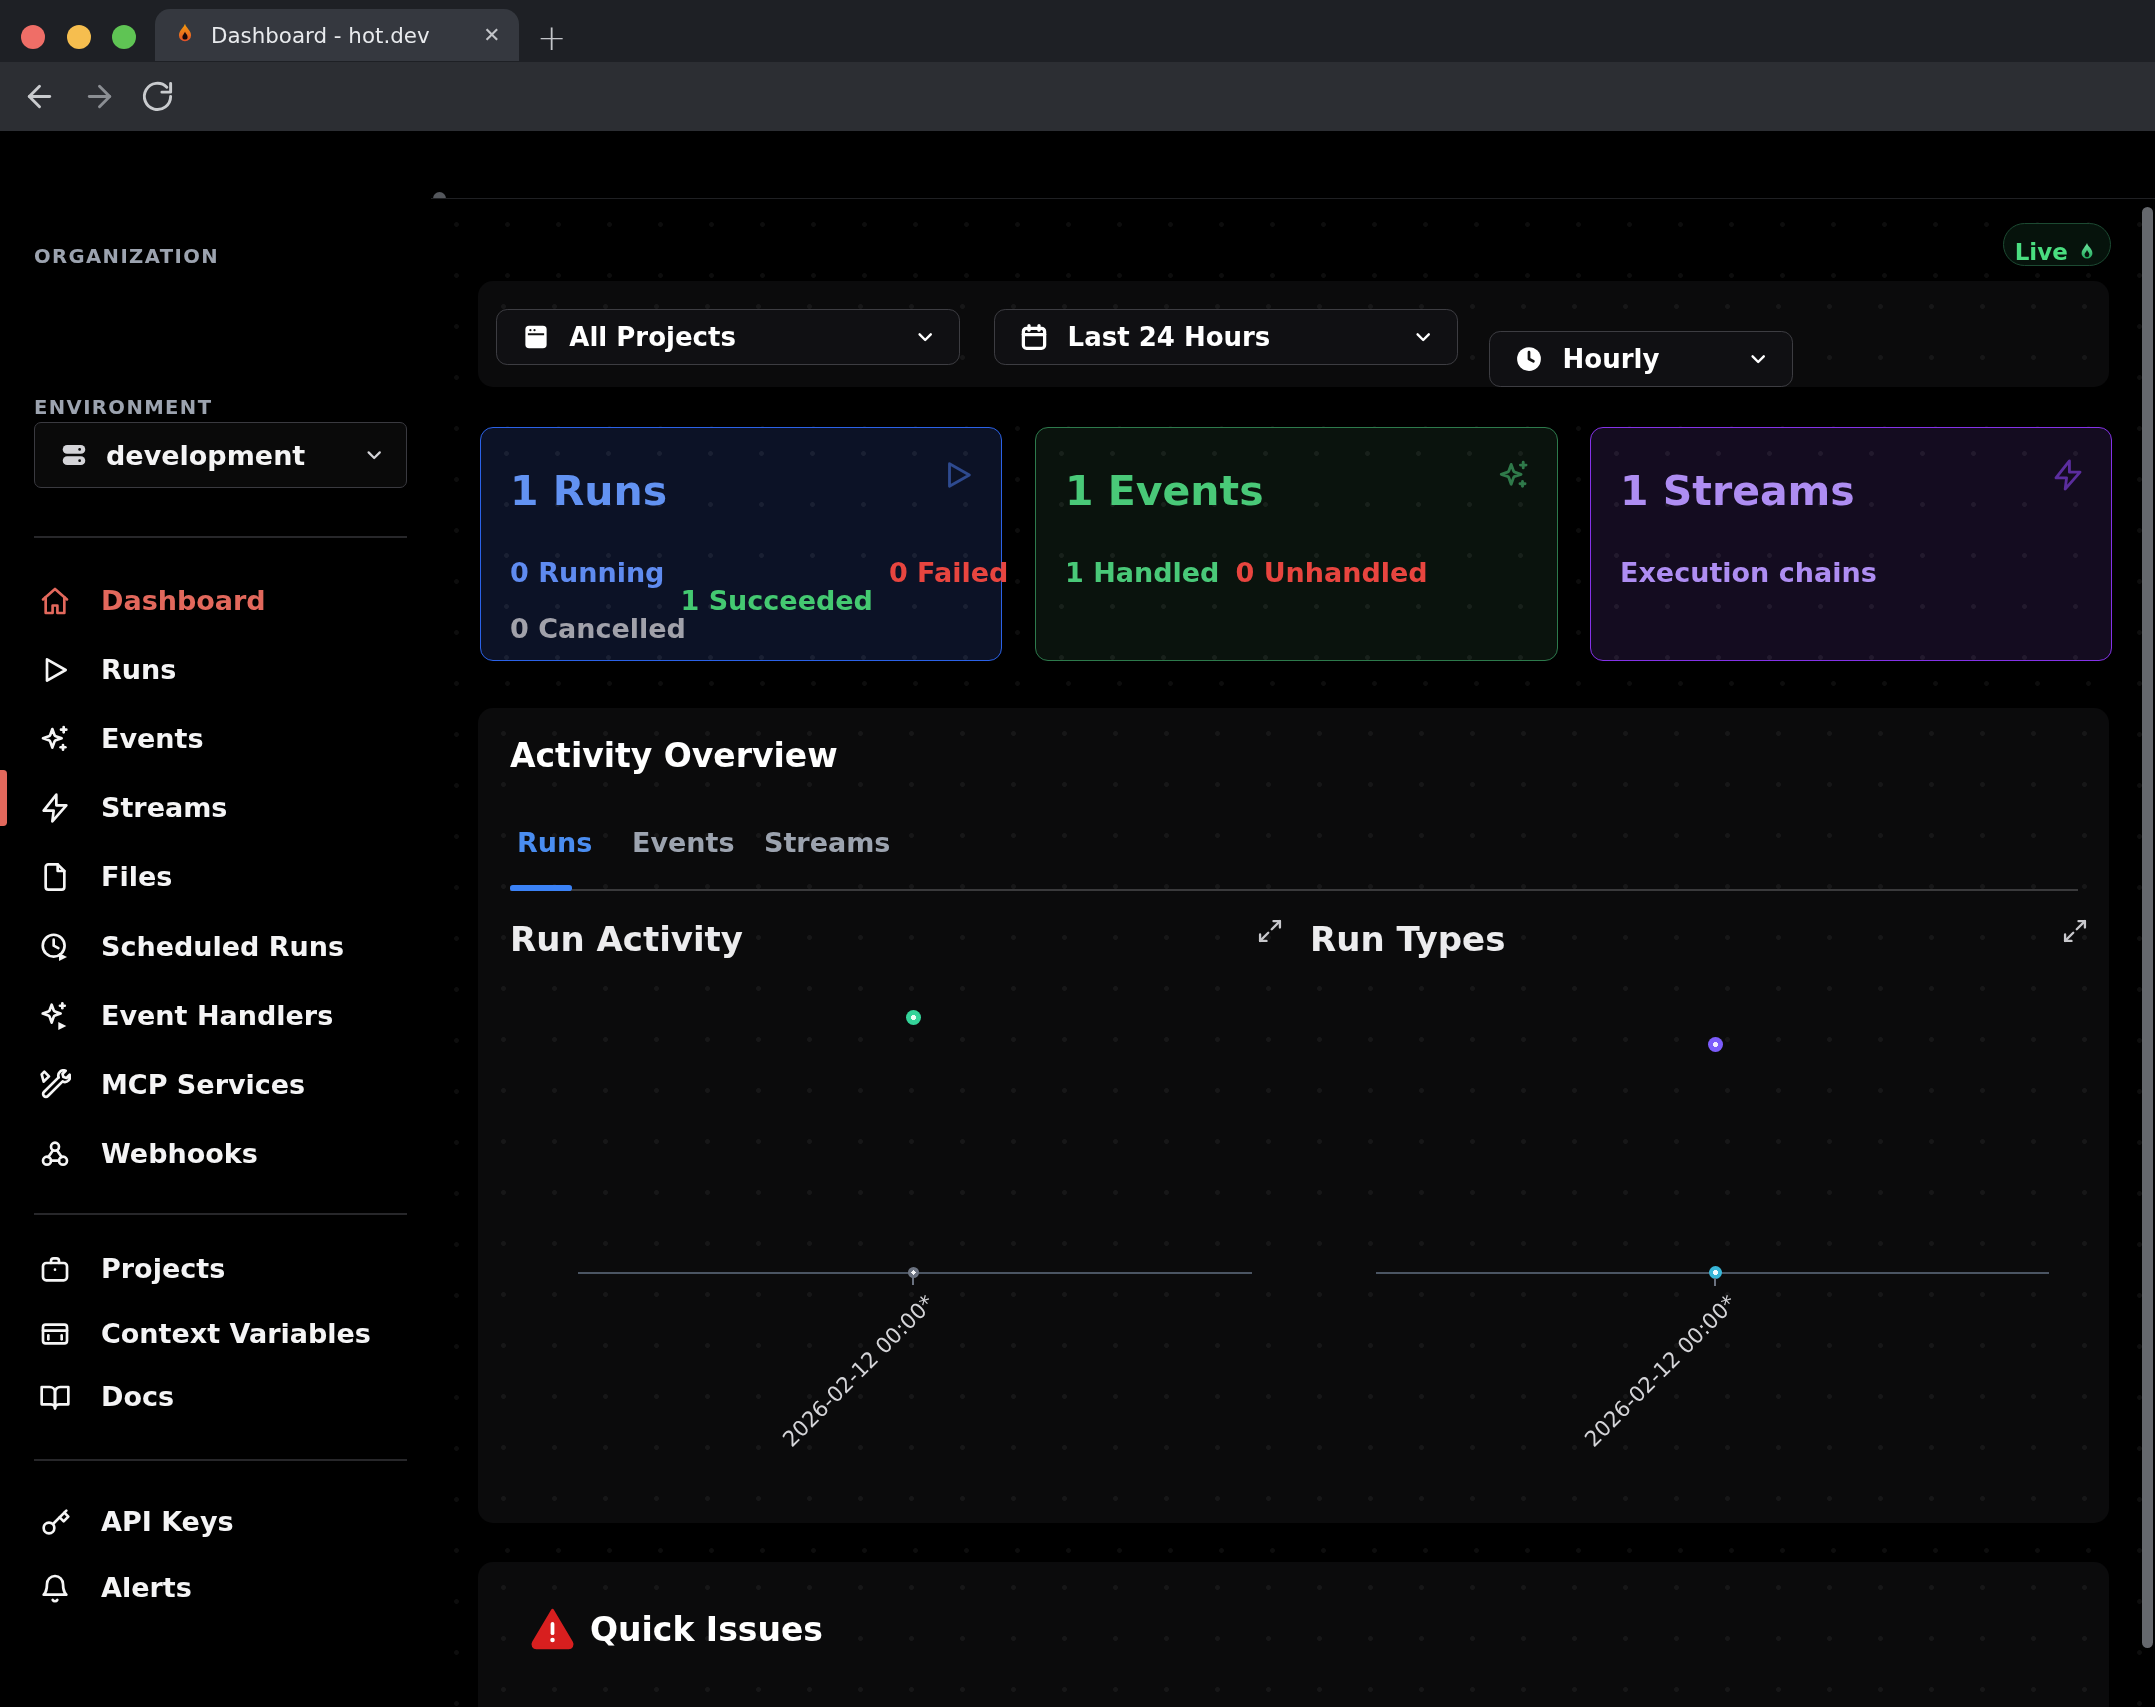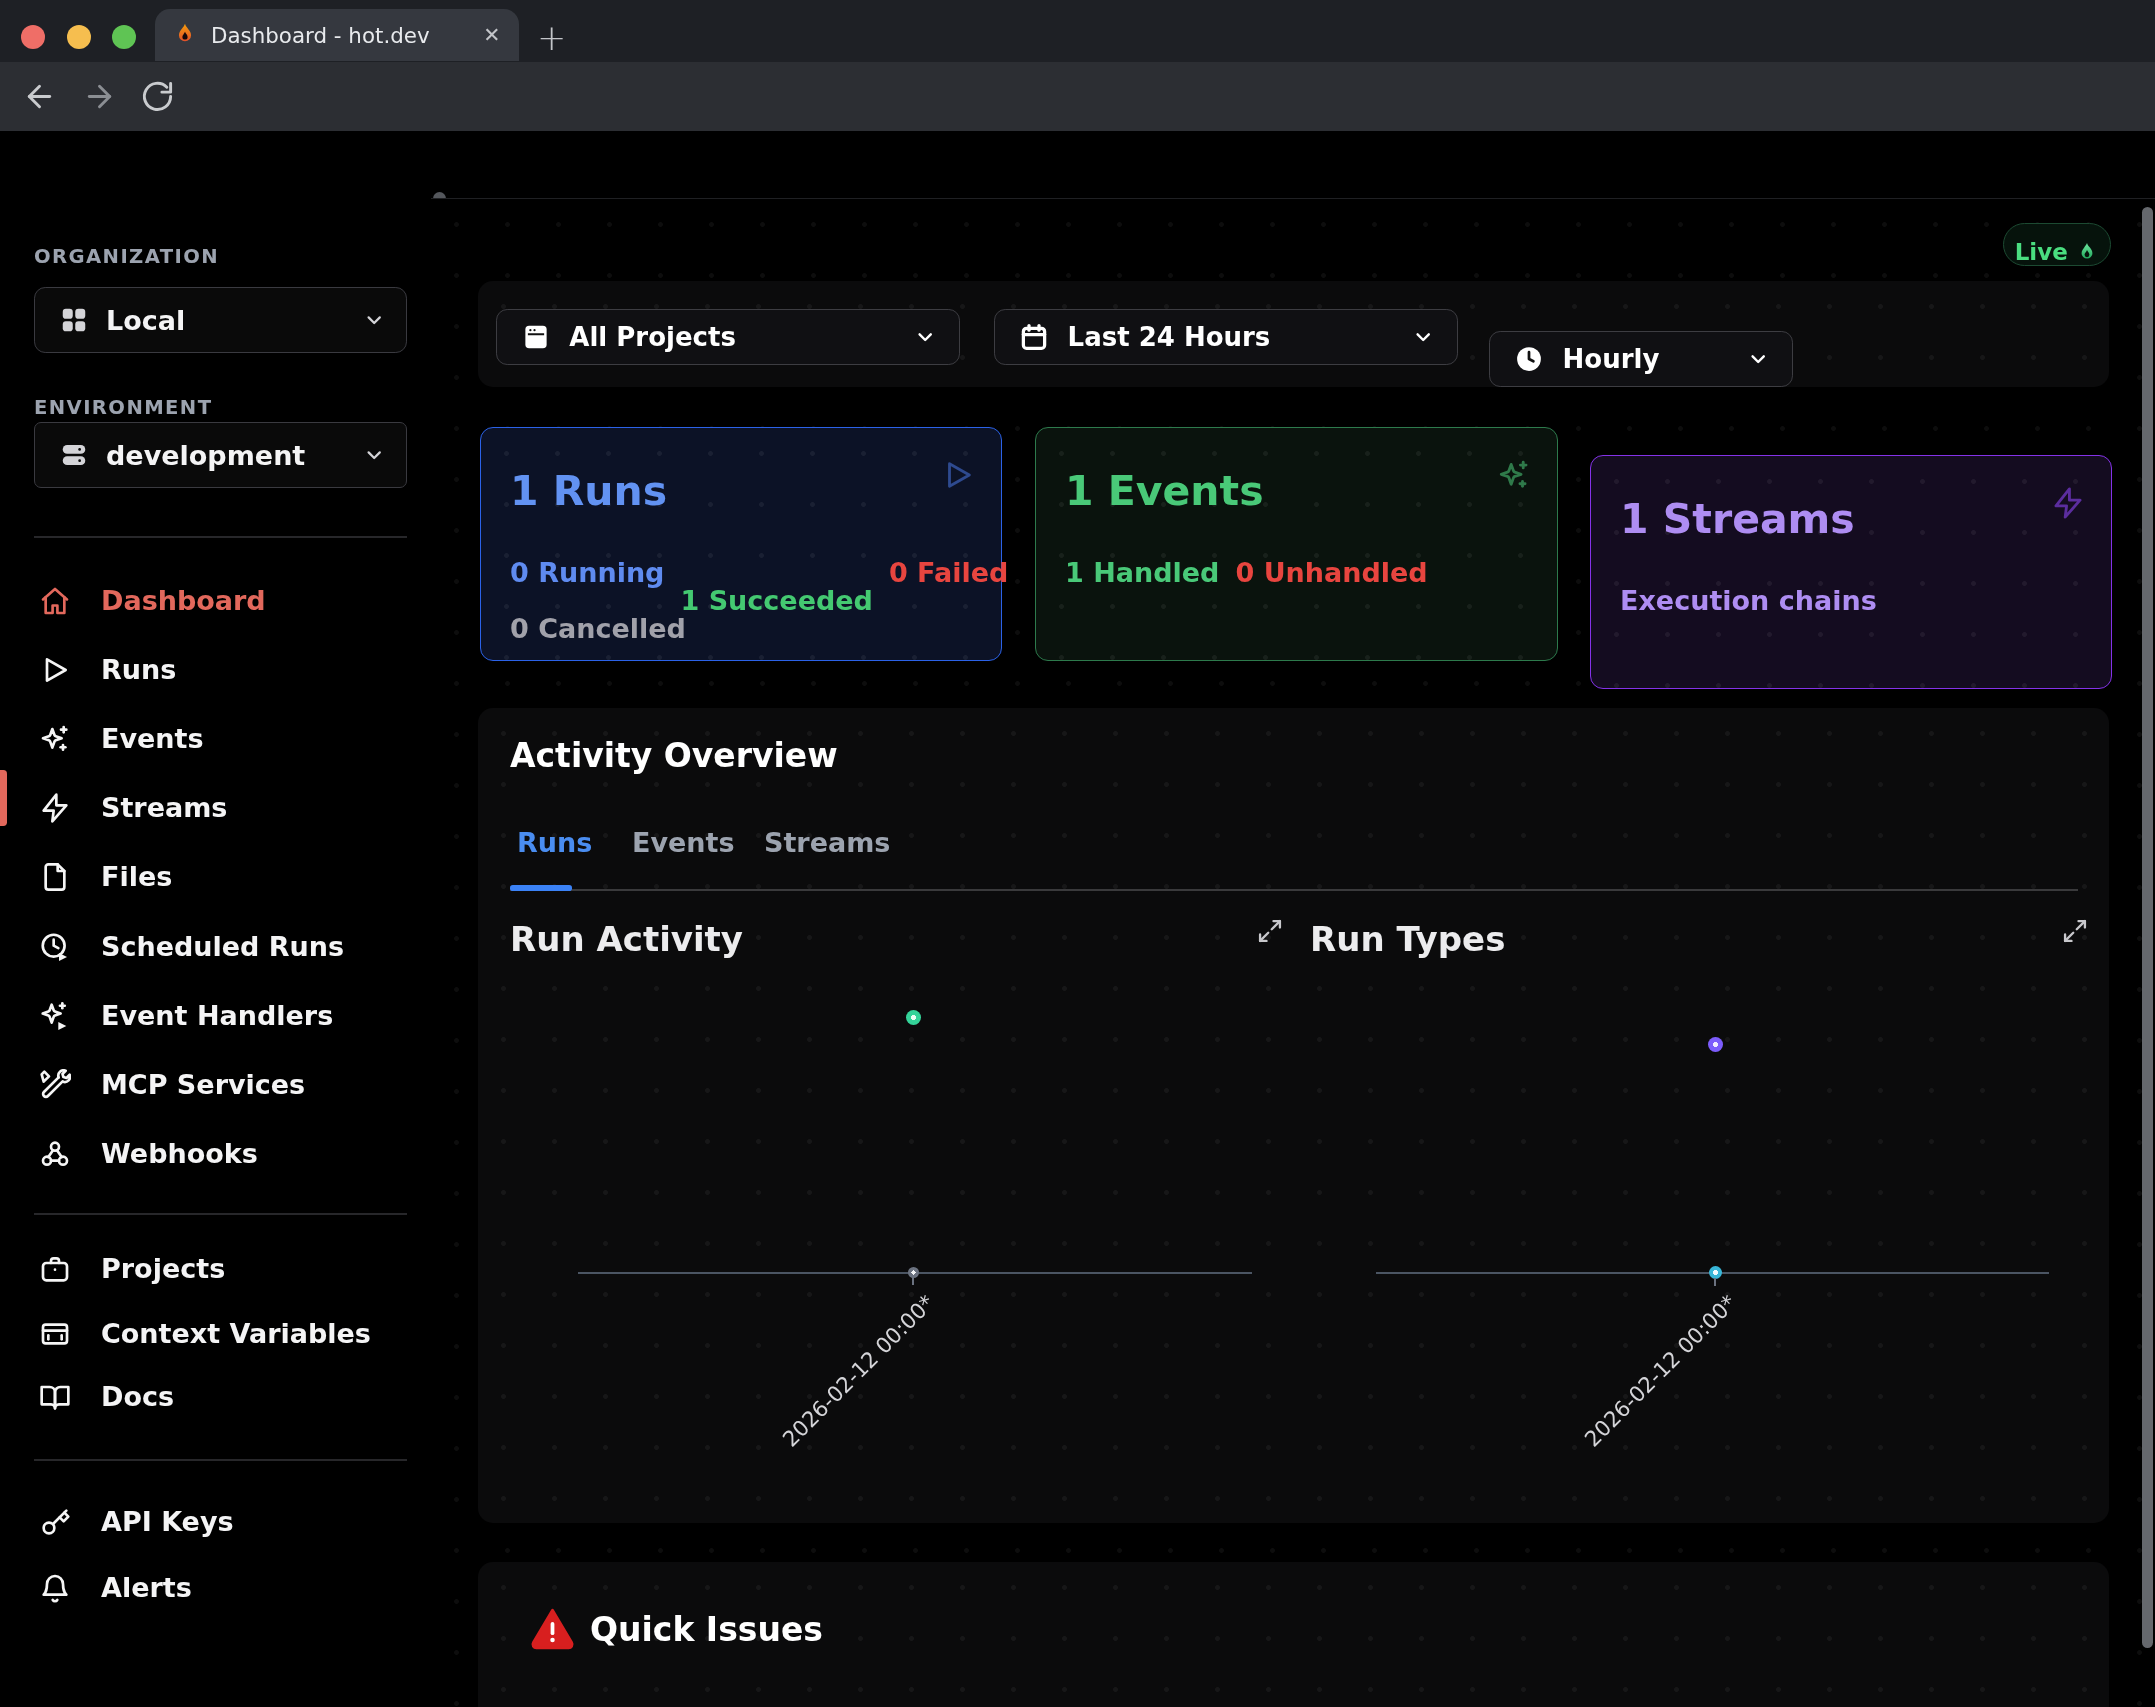--- a/index.html
+++ b/index.html
@@ -190,34 +190,20 @@
         </svg>
     </div>
     <span class="user-name">Hot Dev</span>
     <svg style="position:absolute;left:2081px;top:157px;" width="24" height="24" viewBox="0 0 24 24" fill="none" stroke="#fff" stroke-width="2.4" stroke-linecap="round" stroke-linejoin="round">
         <polyline points="6 9 12 15 18 9"></polyline>
       </svg>
   </div>
 
   <div class="sidebar">
     <span class="side-label" style="top:47px;">ORGANIZATION</span>
-    <div class="side-select" style="top:89px;">
-      <svg width="30" height="30" viewBox="0 0 24 24" style="margin-left:24px;">
-          <g fill="#d4d4d8">
-            <rect x="3" y="3" width="8" height="8" rx="2.5"></rect>
-            <rect x="13" y="3" width="8" height="8" rx="2.5"></rect>
-            <rect x="3" y="13" width="8" height="8" rx="2.5"></rect>
-            <rect x="13" y="13" width="8" height="8" rx="2.5"></rect>
-          </g>
-        </svg>
-      <span class="lbl">Local</span>
-      <svg class="chev" width="22.4" height="22.4" viewBox="0 0 24 24" fill="none" stroke="#d4d4d8" stroke-width="2.4" stroke-linecap="round" stroke-linejoin="round">
-          <polyline points="6 9 12 15 18 9"></polyline>
-        </svg>
-    </div>
     <span class="side-label" style="top:198px;">ENVIRONMENT</span>
     <div class="side-select" style="top:224px;border-radius:7px;">
       <svg width="30" height="30" viewBox="0 0 24 24" style="margin-left:24px;">
           <g fill="#d4d4d8">
             <rect x="3" y="4" width="18" height="7" rx="3.5"></rect>
             <rect x="3" y="13" width="18" height="7" rx="3.5"></rect>
             <circle cx="16.5" cy="7.5" r="1.1" fill="#0a0a0a"></circle>
             <circle cx="16.5" cy="16.5" r="1.1" fill="#0a0a0a"></circle>
           </g>
         </svg>
@@ -427,21 +413,21 @@
         <span style="color:#e8453f;">0 Unhandled</span>
       </div>
       <svg class="card-icon" viewBox="0 0 24 24" fill="none" stroke="#2f7a4a" stroke-width="2" stroke-linecap="round" stroke-linejoin="round">
           <path d="M10 4.5 11.6 9a1.6 1.6 0 0 0 1 1l4.4 1.5L12.6 13a1.6 1.6 0 0 0-1 1L10 18.5 8.4 14a1.6 1.6 0 0 0-1-1L3 11.5 7.4 10a1.6 1.6 0 0 0 1-1z"></path>
           <path d="M18.5 3v4"></path>
           <path d="M16.5 5h4"></path>
           <path d="M18 16.5v3.5"></path>
           <path d="M16.2 18.2h3.6"></path>
         </svg>
     </div>
-    <div class="stat-card" style="left:1159px;background-color:#140c20;border:1.9px solid #8432e8;margin-top:28px;">
+    <div class="stat-card" style="left:1159px;background-color:#140c20;border:1.9px solid #8432e8;">
       <span class="stat-title" style="color:#ae8df2;">1 Streams</span>
       <div class="stat-row">
         <span style="color:#ae8df2;">Execution chains</span>
       </div>
       <svg class="card-icon" viewBox="0 0 24 24" fill="none" stroke="#5b2d9e" stroke-width="2" stroke-linecap="round" stroke-linejoin="round">
           <polygon points="13 2 3.5 14 11 14 10 22 20.5 10 13 10"></polygon>
         </svg>
     </div>
 
     <div class="panel activity-panel">

